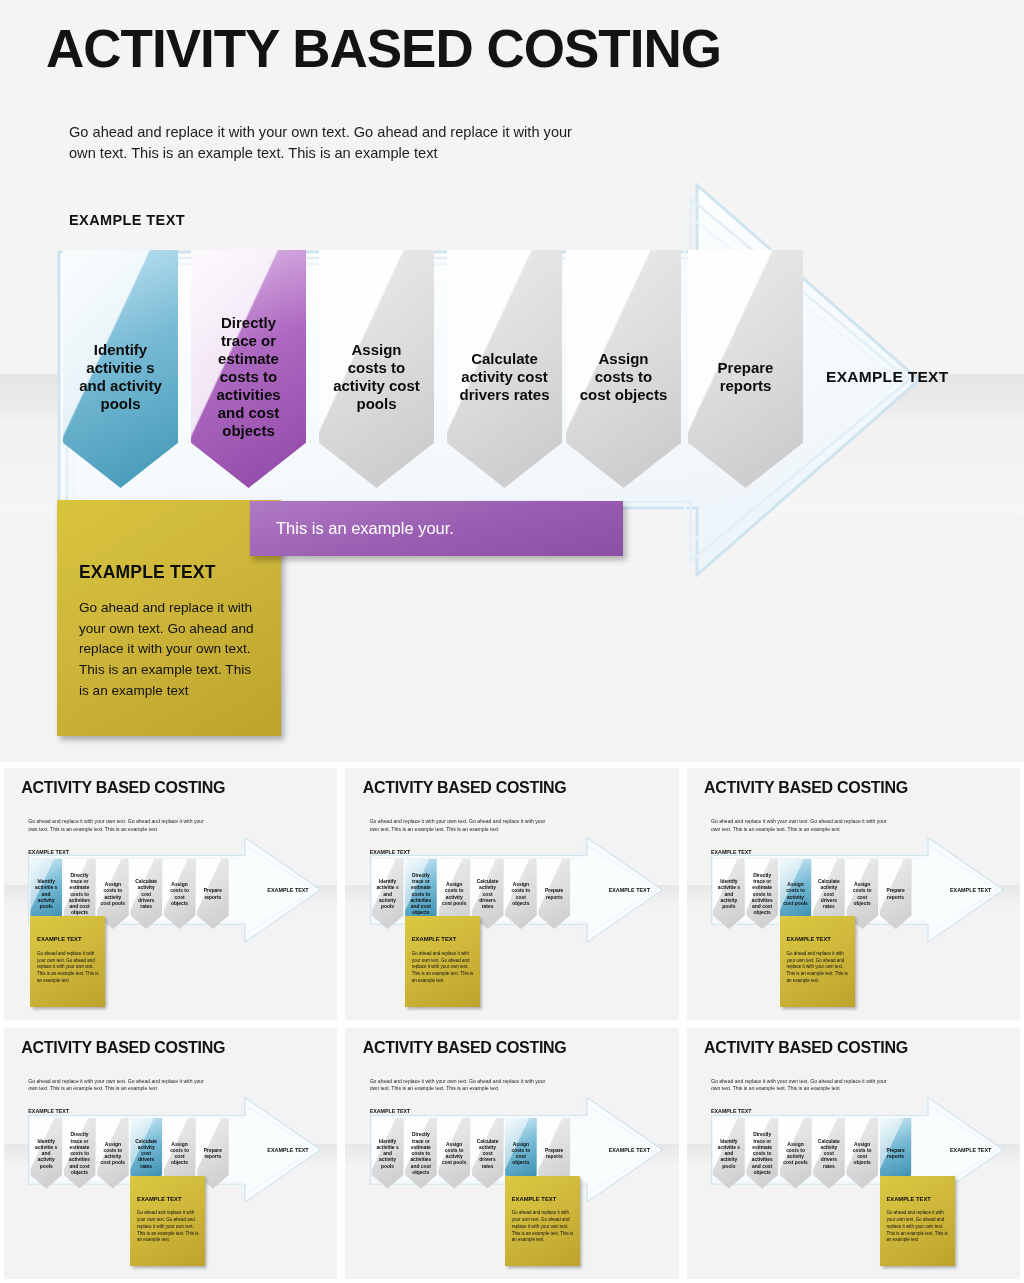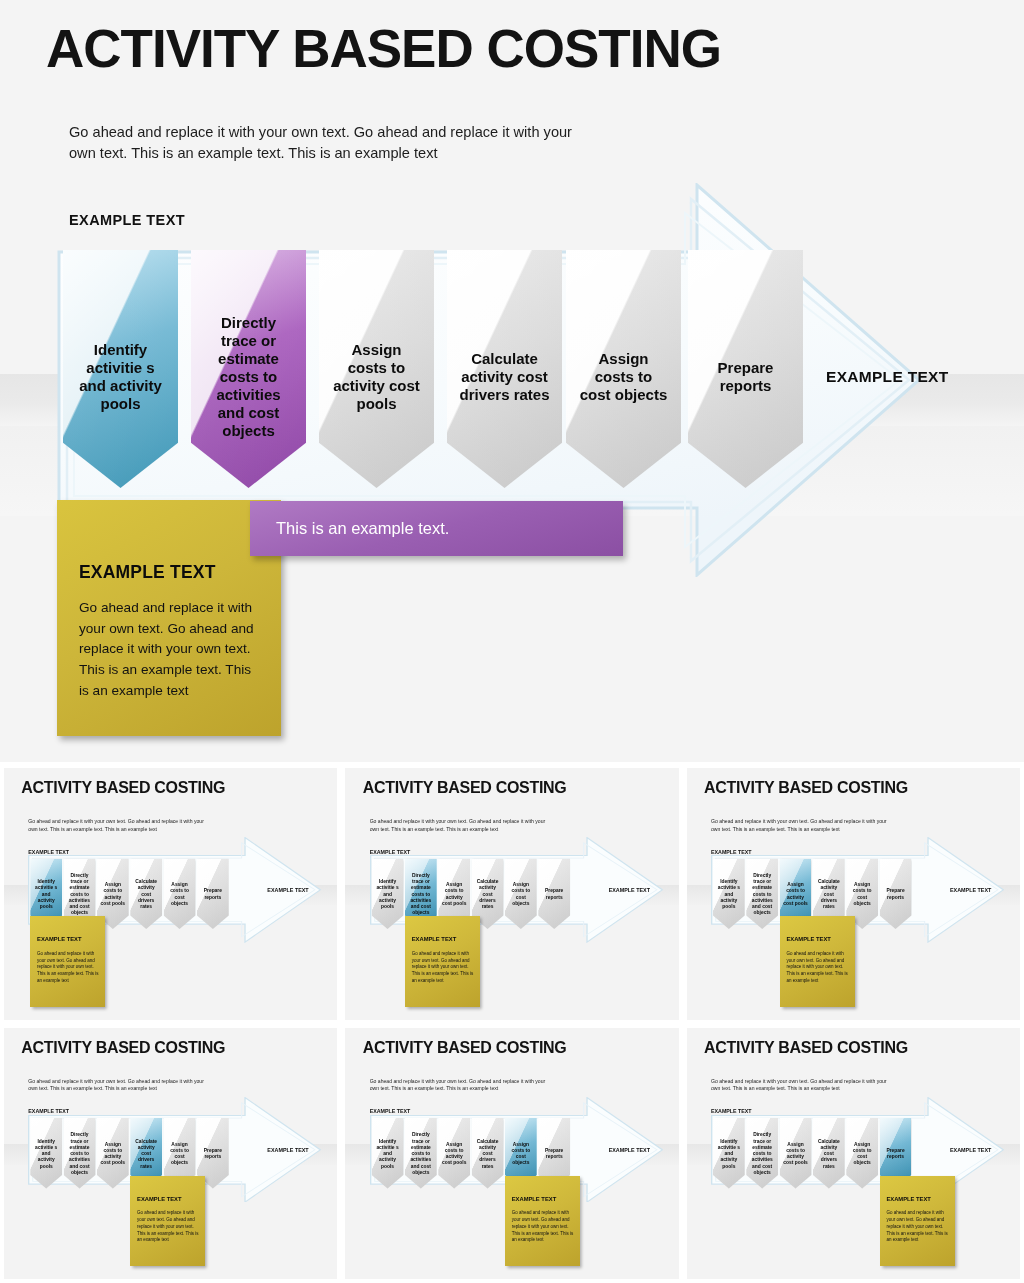--- a/index.html
+++ b/index.html
@@ -272,21 +272,21 @@
   </div>
 
   <div class="arrow-label">EXAMPLE TEXT</div>
 
   <div class="gold-box">
     <div class="gold-title">EXAMPLE TEXT</div>
     <div class="gold-body">Go ahead and replace it with your own text. Go ahead and replace it with your own text. This is an example text. This is an example text</div>
   </div>
 
   <div class="purple-banner">
-    <div class="ptxt">This is an example text.</div>
+    <div class="ptxt">This is an example your.</div>
   </div>
 </div>
 
 <div class="grid" id="thumb-grid">
     <div class="thumb">
       <div class="t-floor"></div>
       <div class="t-title">ACTIVITY BASED COSTING</div>
       <div class="t-sub">Go ahead and replace it with your own text. Go ahead and replace it with your own text. This is an example text. This is an example text</div>
       <div class="t-kicker">EXAMPLE TEXT</div>
       <div class="t-arrow">

